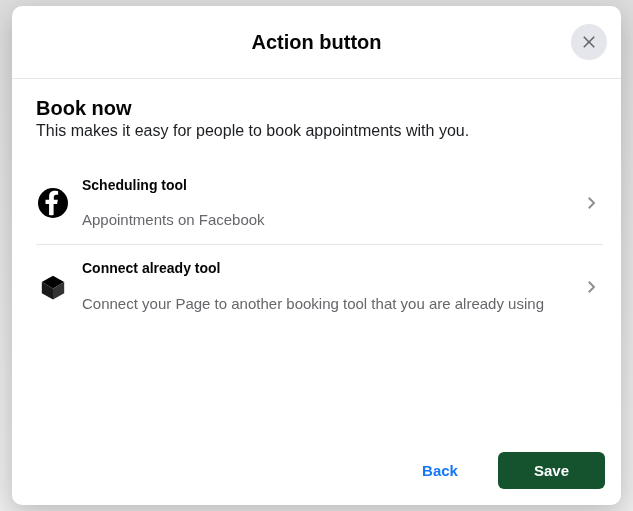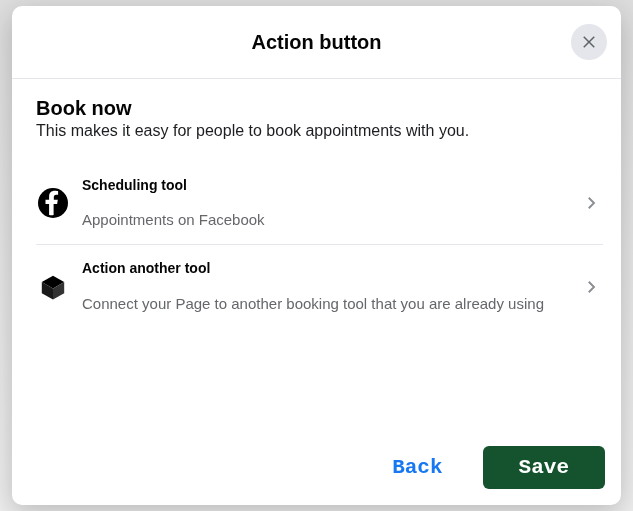--- a/index.html
+++ b/index.html
@@ -112,26 +112,25 @@
     .chevron svg { width: 18px; height: 18px; stroke: #8a8d91; stroke-width: 2.5; fill: none; }
     .modal-footer {
       display: flex;
       justify-content: flex-end;
       align-items: center;
       gap: 10px;
       padding: 14px 16px 16px;
     }
     .btn {
       border: none;
-      font-size: 21px;
+      font-size: 15px;
       font-weight: 600;
       padding: 10px 30px;
       border-radius: 6px;
       cursor: pointer;
-      font-family: Liberation Mono, monospace;
     }
     .btn-text {
       background: transparent;
       color: #1877f2;
     }
     .btn-primary {
       background: #14532d;
       color: #fff;
       padding: 10px 36px;
     }
@@ -178,21 +177,21 @@
 
     <div class="option-row">
       <span class="option-icon">
         <svg viewBox="0 0 40 40" width="28" height="28">
           <path fill="#000" d="M20 4 L36 13 L20 22 L4 13 Z"></path>
           <path fill="#1a1a1a" d="M4 13 L20 22 L20 38 L4 29 Z"></path>
           <path fill="#333" d="M36 13 L20 22 L20 38 L36 29 Z"></path>
         </svg>
       </span>
       <div class="option-text">
-        <div class="option-title">Action another tool</div>
+        <div class="option-title">Connect already tool</div>
         <div class="option-sub">Connect your Page to another booking tool that you are already using</div>
       </div>
       <span class="chevron">
         <svg viewBox="0 0 24 24">
             <polyline points="9 5 16 12 9 19"></polyline>
           </svg>
       </span>
     </div>
 
   </div>

